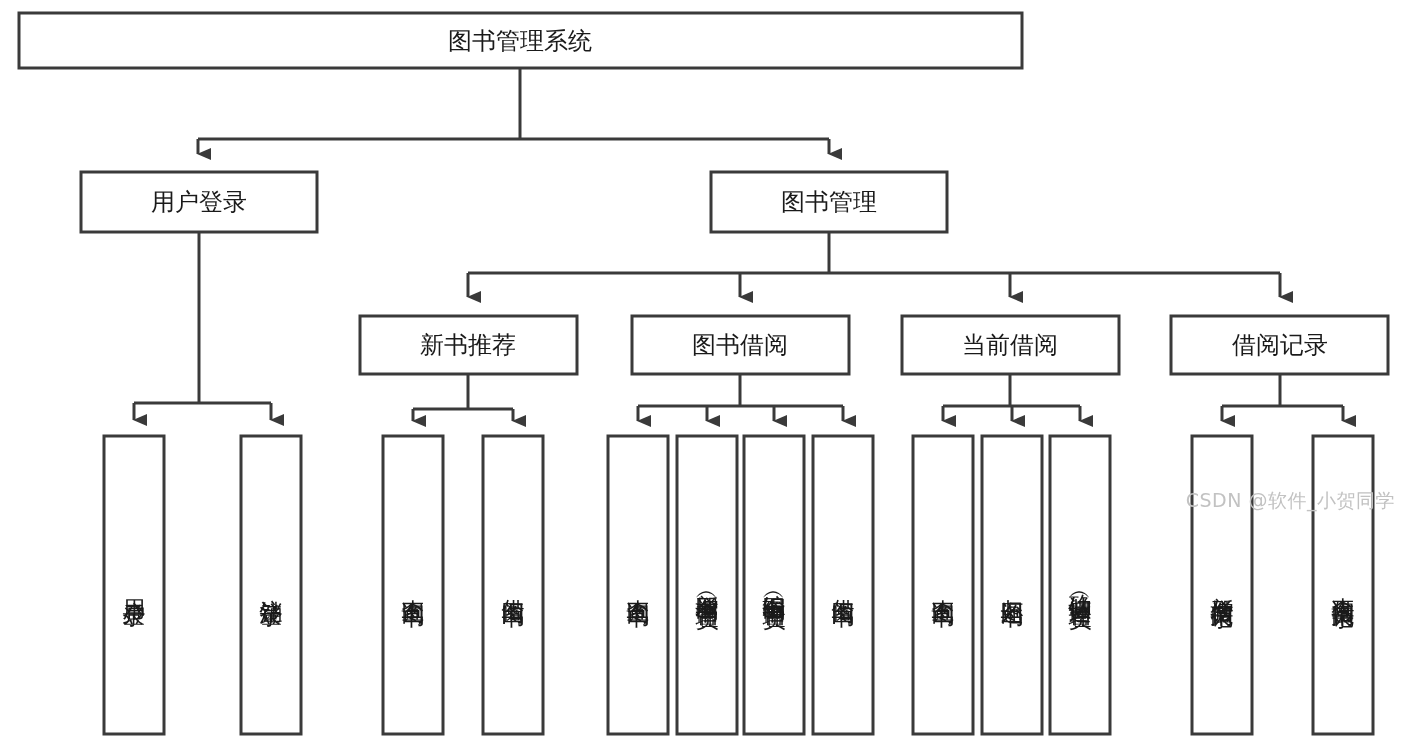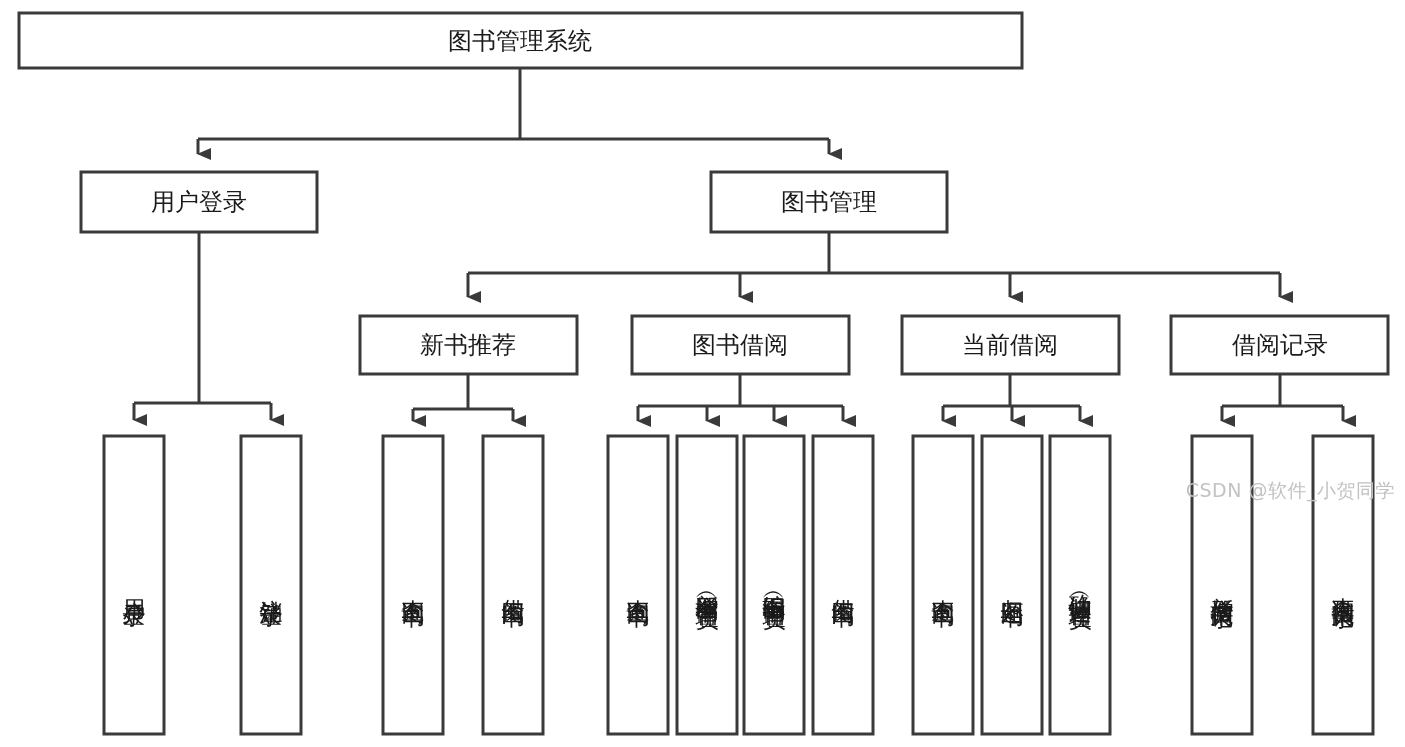--- a/index.html
+++ b/index.html
@@ -62,21 +62,21 @@
     display: flex;
     align-items: center;
     justify-content: center;
     text-align: center;
     white-space: nowrap;
     pointer-events: none;
   }
   .watermark {
     position: absolute;
     right: 10px;
-    bottom: 22px;
+    bottom: 12px;
     font-family: "DejaVu Sans", "Liberation Sans", sans-serif;
     font-size: 19px;
     color: #c2c2c2;
     letter-spacing: 0.5px;
     white-space: nowrap;
   }
 </style>
 </head>
 <body>
 

